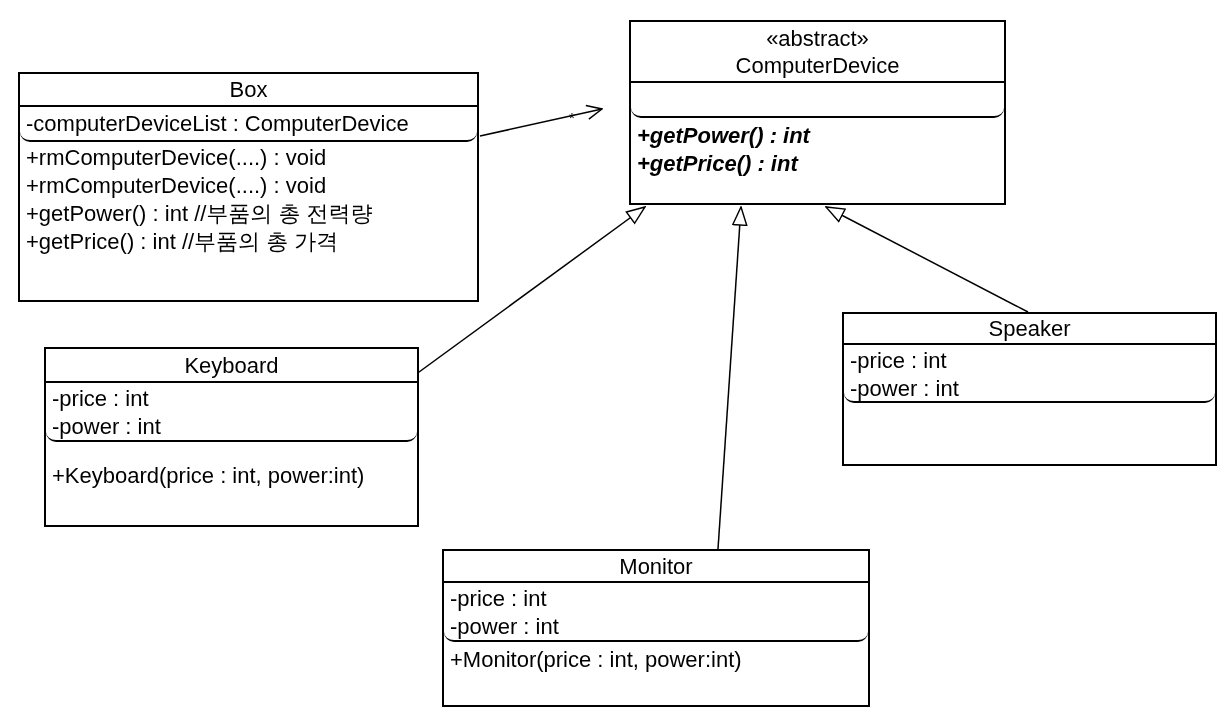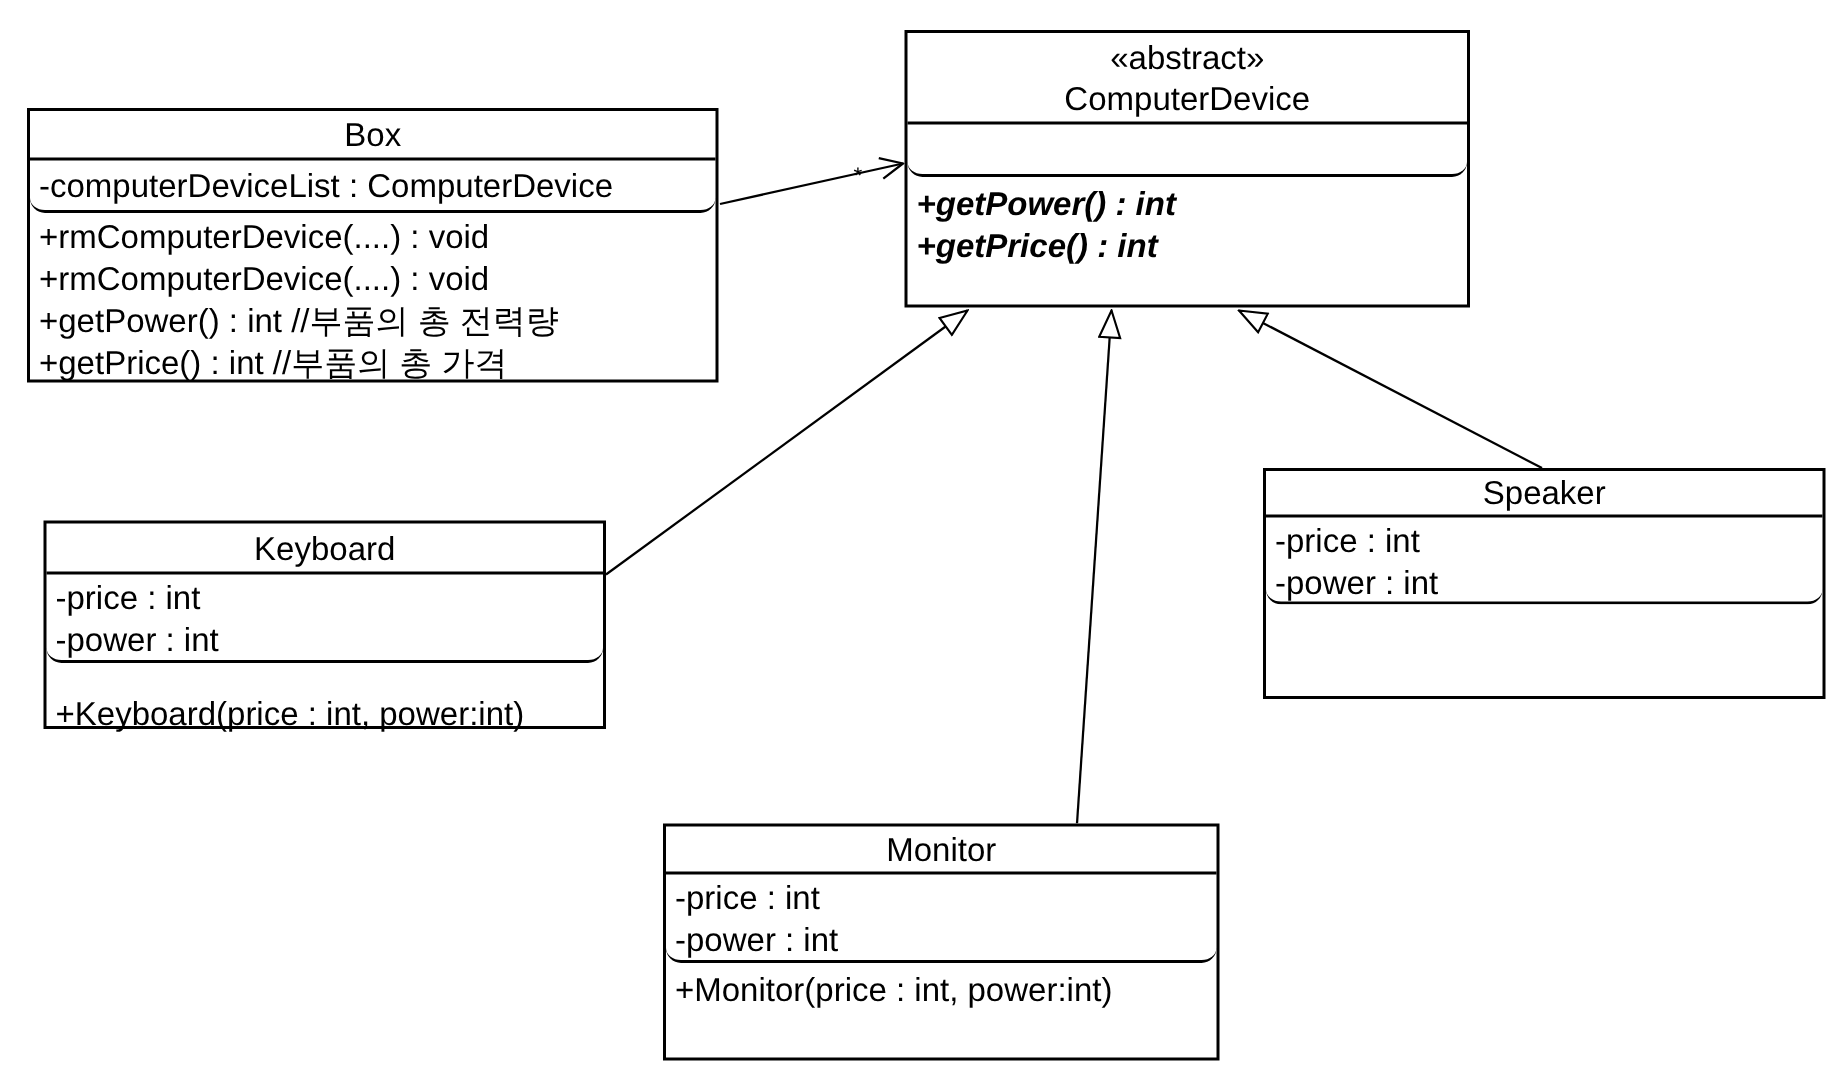--- a/index.html
+++ b/index.html
@@ -35,35 +35,35 @@
   .uml-methods { padding: 2px 6px 0 6px; }
   .italic-sec { font-style: italic; font-weight: bold; }
 
   .mult-label {
     position: absolute;
     font-size: 15px;
     line-height: 15px;
   }
 
   
-  #cls-box        { left: 18px;  top: 72px;  width: 461px; height: 183px; }
+  #cls-box        { left: 18px;  top: 72px;  width: 461px; height: 230px; }
   #cls-box .uml-title      { height: 33px; }
   #cls-box .uml-attrs      { height: 35px; padding-top: 3px; }
 
-  #cls-computerdevice { left: 603px; top: 20px; width: 377px; height: 185px; }
+  #cls-computerdevice { left: 629px; top: 20px; width: 377px; height: 185px; }
   #cls-computerdevice .uml-title { height: 61px; }
   #cls-computerdevice .uml-attrs { height: 35px; }
   #cls-computerdevice .uml-methods { padding-top: 4px; }
 
-  #cls-keyboard   { left: 29px;  top: 347px; width: 375px; height: 139px; }
+  #cls-keyboard   { left: 44px;  top: 347px; width: 375px; height: 180px; }
   #cls-keyboard .uml-title { height: 34px; }
   #cls-keyboard .uml-attrs { height: 59px; }
   #cls-keyboard .uml-methods { padding-top: 20px; }
 
-  #cls-monitor    { left: 442px; top: 549px; width: 371px; height: 158px; }
+  #cls-monitor    { left: 442px; top: 549px; width: 428px; height: 158px; }
   #cls-monitor .uml-title { height: 32px; }
   #cls-monitor .uml-attrs { height: 59px; }
   #cls-monitor .uml-methods { padding-top: 4px; }
 
   #cls-speaker    { left: 842px; top: 312px; width: 375px; height: 154px; }
   #cls-speaker .uml-title { height: 31px; }
   #cls-speaker .uml-attrs { height: 58px; }
   #cls-speaker .uml-methods { padding-top: 4px; }
 </style>
 </head>

